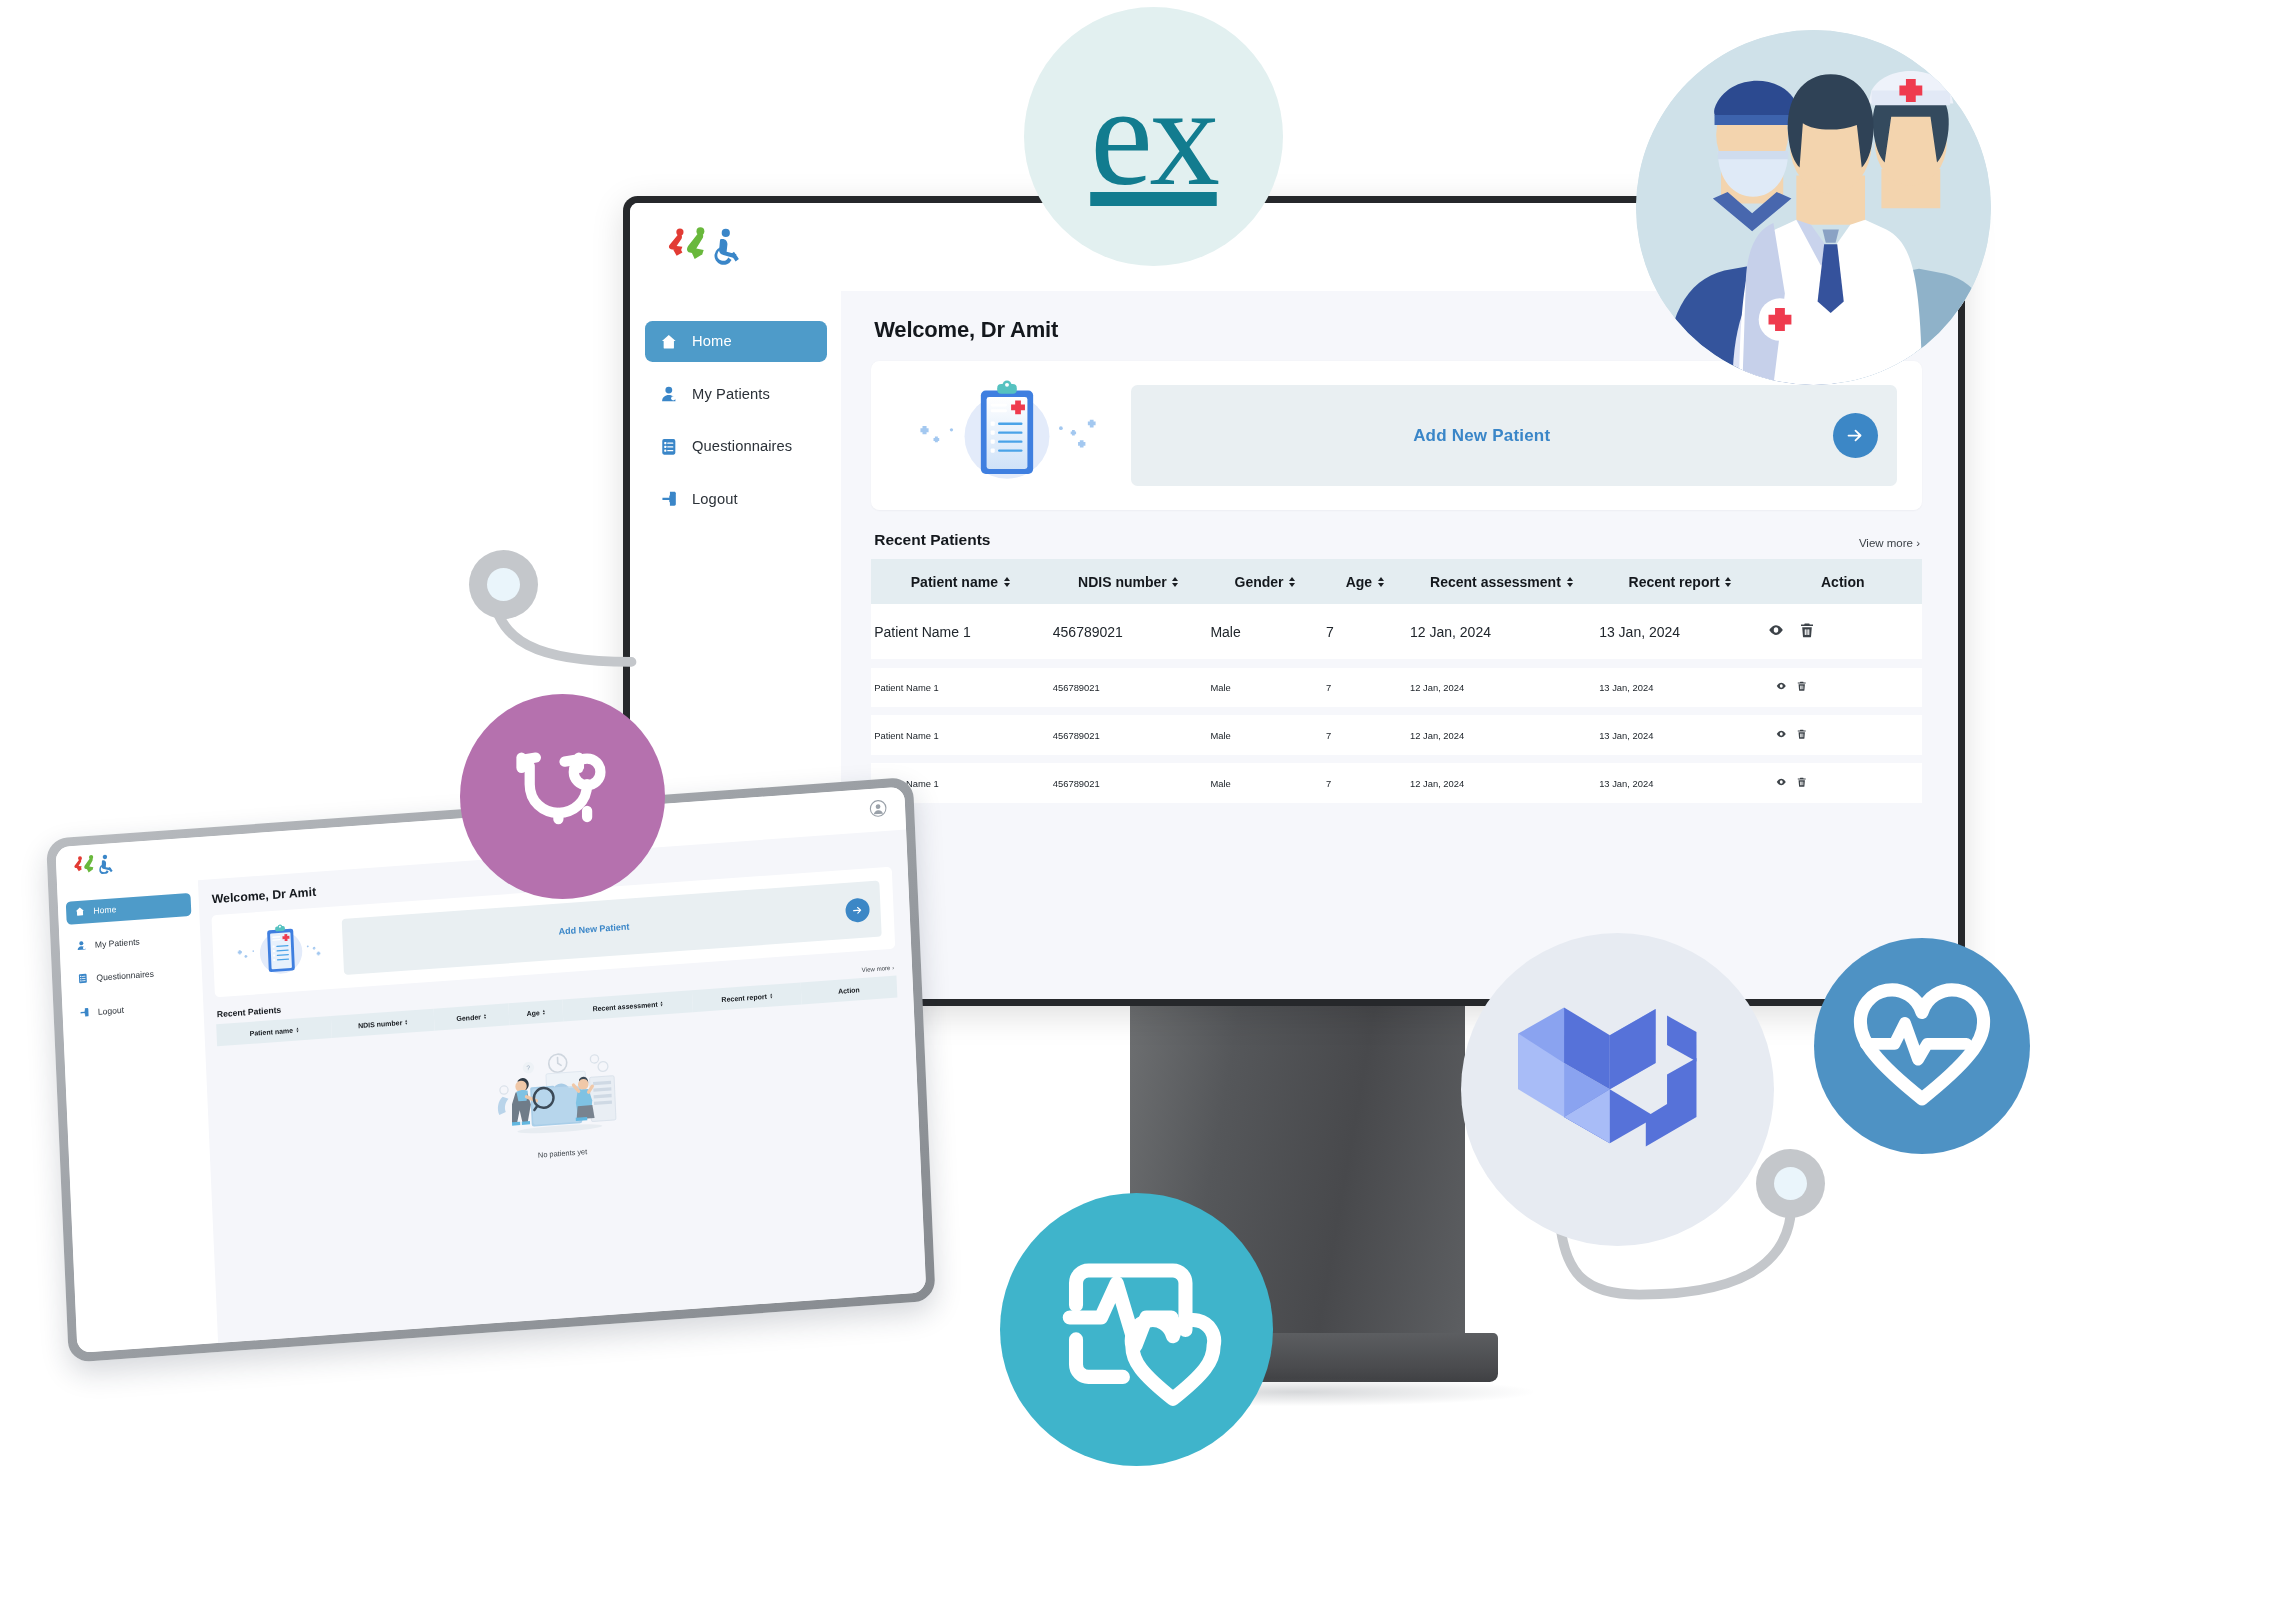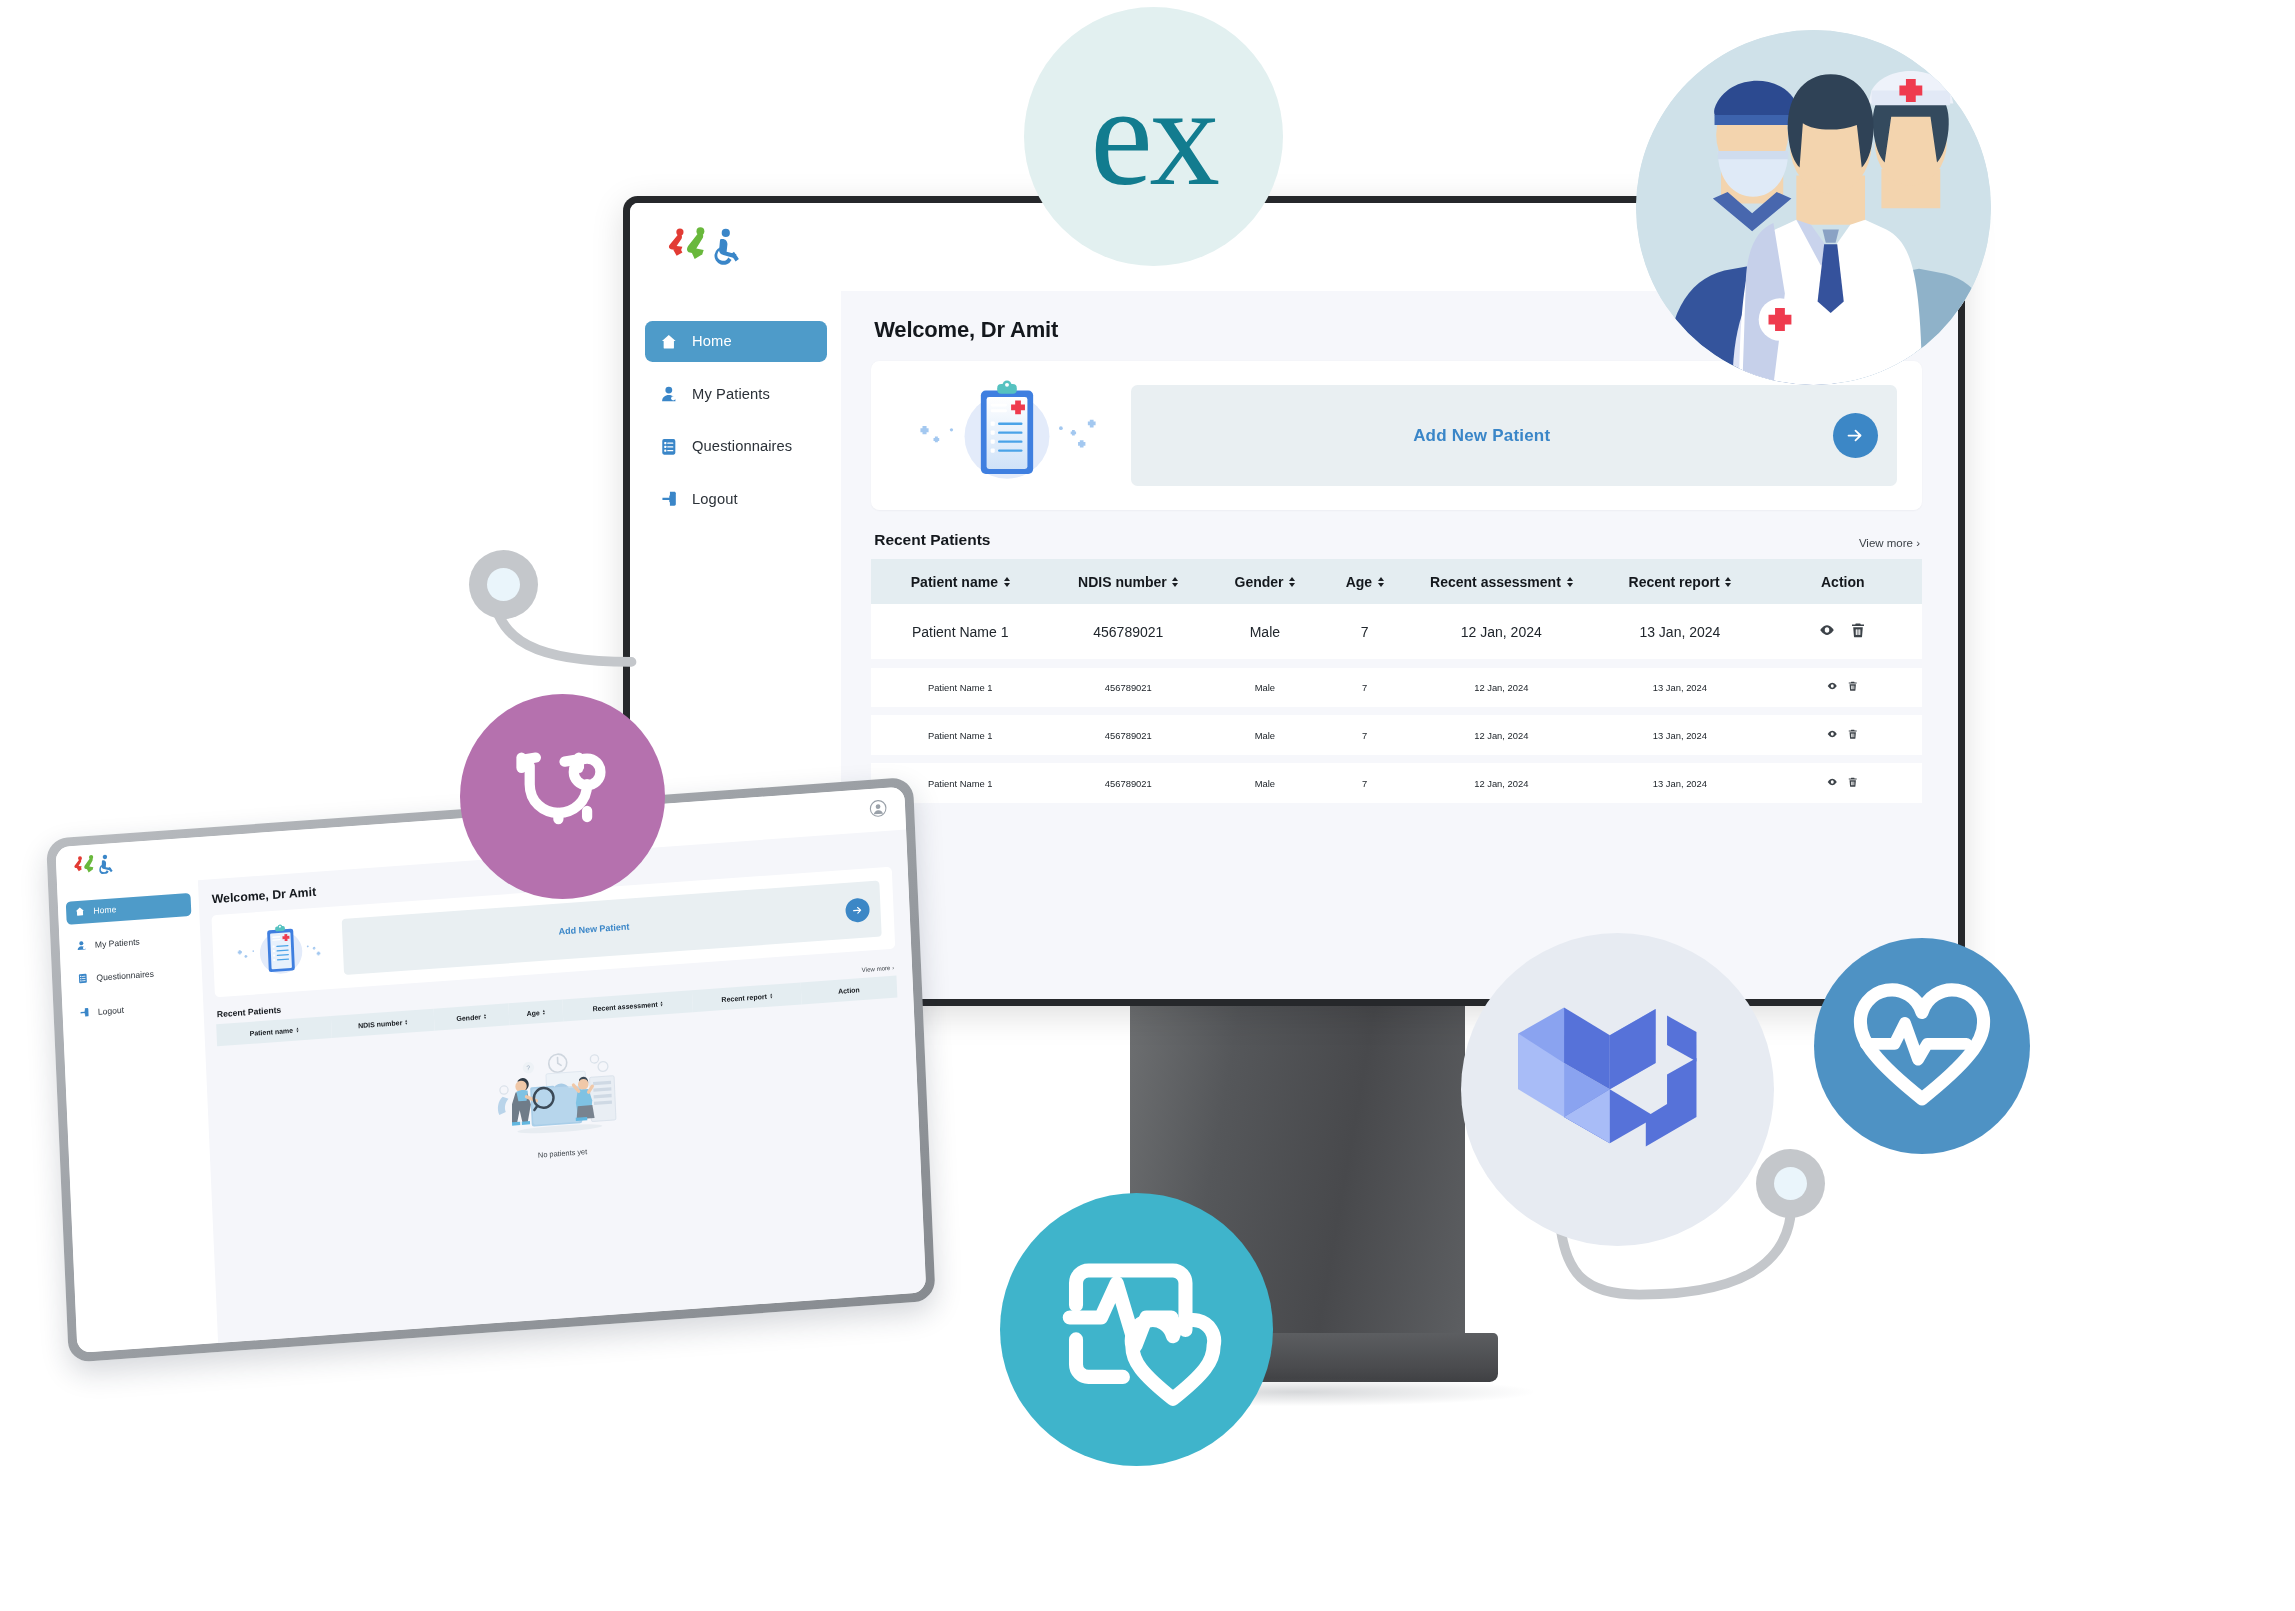--- a/index.html
+++ b/index.html
@@ -109,21 +109,21 @@
   }
   .th-inner { display:inline-flex; align-items:center; gap:5.7px; justify-content:center; }
   .sorter { display:inline-flex; flex-direction:column; line-height:0; gap:1.6px; }
   .sorter i { display:block; width:0; height:0; border-left:3.3px solid transparent; border-right:3.3px solid transparent; }
   .sorter i.up { border-bottom:4.1px solid #1b1f24; }
   .sorter i.dn { border-top:4.1px solid #1b1f24; }
 
   table.patients tbody tr { background:#ffffff; }
   table.patients tbody tr.sep td { height:8.2px; padding:0; background:#f6f7fb; }
   table.patients td {
-    font-size:13px; color:#20262c; text-align:center; padding:12.3px 3.3px; white-space:nowrap;
+    font-size:13px; color:#20262c; text-align:left; padding:12.3px 3.3px; white-space:nowrap;
   }
   tr.row-lg td { font-size:14px; padding:17px 3.3px; }
   tr.row-sm td { font-size:9.4px; padding:9.8px 3.3px; }
   .act-cell { display:inline-flex; align-items:center; gap:13px; justify-content:center; }
   .act-ico { cursor:pointer; display:inline-flex; }
 
   
   #tablet {
     position:absolute; left:46px; top:839px;
     width:869px; height:524px;
@@ -180,21 +180,21 @@
   .conn-dot .inner { border-radius:50%; background:#eaf5fb; }
   #dot-left  { left:469px;  top:550px;  width:69px;  height:69px; }
   #dot-left .inner { width:33px; height:33px; }
   #dot-right { left:1756px; top:1149px; width:69px;  height:69px; }
   #dot-right .inner { width:33px; height:33px; }
 
   svg.wire { position:absolute; pointer-events:none; }
   #wire-left  { left:442px;  top:564px;  }
   #wire-right { left:1464px; top:1162px; }
 
-  .ex-text { font-size:141px; color:#127c8f; font-family:"Liberation Serif", serif; letter-spacing:-3.3px; line-height:1; }
+  .ex-text { font-size:141px; color:#127c8f; font-family:"Liberation Serif", serif; letter-spacing:-3.3px; line-height:1;text-decoration:underline; }
 </style>
 </head>
 <body>
 <div id="stage">
 
 <div id="monitor-neck"></div>
 <div id="monitor-base"></div>
 <div id="monitor-base-shadow"></div>
 
 <div id="monitor">

